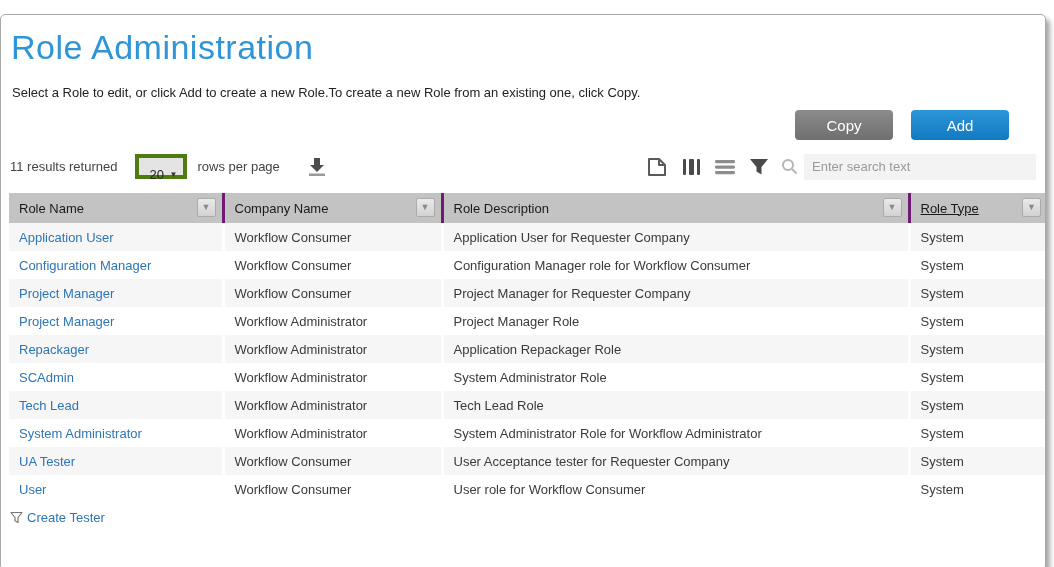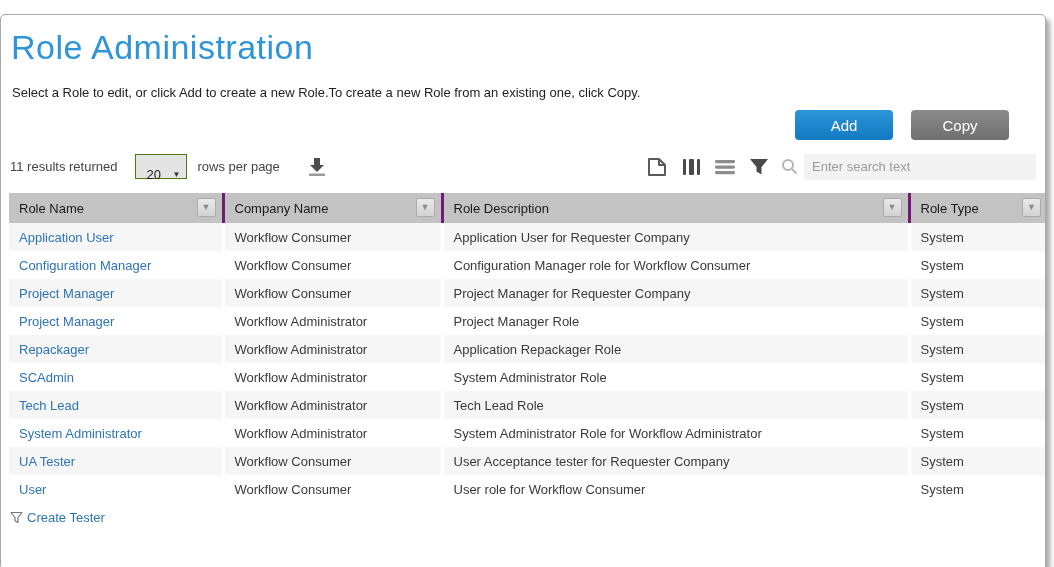--- a/index.html
+++ b/index.html
@@ -25,21 +25,21 @@
   }
   .btn-add{background:linear-gradient(#2d96d8,var(--accent,#1079c1));}
   .btn-copy{background:linear-gradient(#8b8b8b,#6f6f6f);}
   .toolbar{
     display:flex;justify-content:space-between;align-items:center;
     margin-top:13px;padding:0 9px;height:27px;
   }
   .toolbar-left{display:flex;align-items:center;font-size:13px;color:#444;}
   .select-box{
     display:flex;align-items:center;justify-content:space-between;
-    width:52px;height:25px;background:#e4e4e4;border:1px solid #4d7c0f;
+    width:52px;height:25px;background:#e4e4e4;border:4px solid #4d7c0f;
     margin-left:18px;padding:16px 6px 0 10px;box-sizing:border-box;
     font-size:13px;color:#222;cursor:pointer;
   }
   .sel-arrow{font-size:8px;color:#333;}
   .rpp-label{margin-left:10px;}
   .dl-icon{margin-left:26px;display:inline-flex;cursor:pointer;}
   .toolbar-right{display:flex;align-items:center;}
   .tb-icon{display:inline-flex;align-items:center;cursor:pointer;margin-left:13px;}
   .tb-icon:first-child{margin-left:0;}
   .search-wrap{display:flex;align-items:center;margin-left:12px;}
@@ -51,21 +51,21 @@
   .search-input::placeholder{color:#9a9a9a;}
   table.grid{
     border-collapse:collapse;table-layout:fixed;
     width:1038px;margin:13px 0 0 8px;font-size:13px;
   }
   table.grid th{
     background:#c3c3c3;height:30px;text-align:left;font-weight:normal;
     color:#1a1a1a;padding:0 0 0 10px;position:relative;
     border-right:3px solid #701a75;
   }
-  table.grid th:last-child{border-right:none;}
+  table.grid th:last-child{border-right:none;text-decoration:underline;}
   .col-dd{
     position:absolute;right:6px;top:5px;width:19px;height:19px;
     background:linear-gradient(#eaeaea,#d2d2d2);border:1px solid #ababab;
     border-radius:2px;display:flex;align-items:center;justify-content:center;
     box-sizing:border-box;cursor:pointer;
   }
   .col-dd .dd-arrow{font-size:9px;color:#8a8a8a;line-height:1;}
   table.grid td{
     height:28px;padding:0 8px 0 10px;color:#3a3a3a;
     border-right:3px solid #fff;white-space:nowrap;overflow:hidden;
@@ -83,22 +83,22 @@
 <body>
 
 <div class="canvas">
 <div class="page">
 
   <h1 class="page-title">Role Administration</h1>
 
   <p class="subtitle">Select a Role to edit, or click Add to create a new Role.To create a new Role from an existing one, click Copy.</p>
 
   <div class="actions-row">
+    <button class="btn btn-copy">Copy</button>
     <button class="btn btn-add">Add</button>
-    <button class="btn btn-copy">Copy</button>
   </div>
 
   <div class="toolbar">
     <div class="toolbar-left">
       <span>11 results returned</span>
       <div class="select-box">
         <span>20</span>
         <span class="sel-arrow">▼</span>
       </div>
       <span class="rpp-label">rows per page</span>

